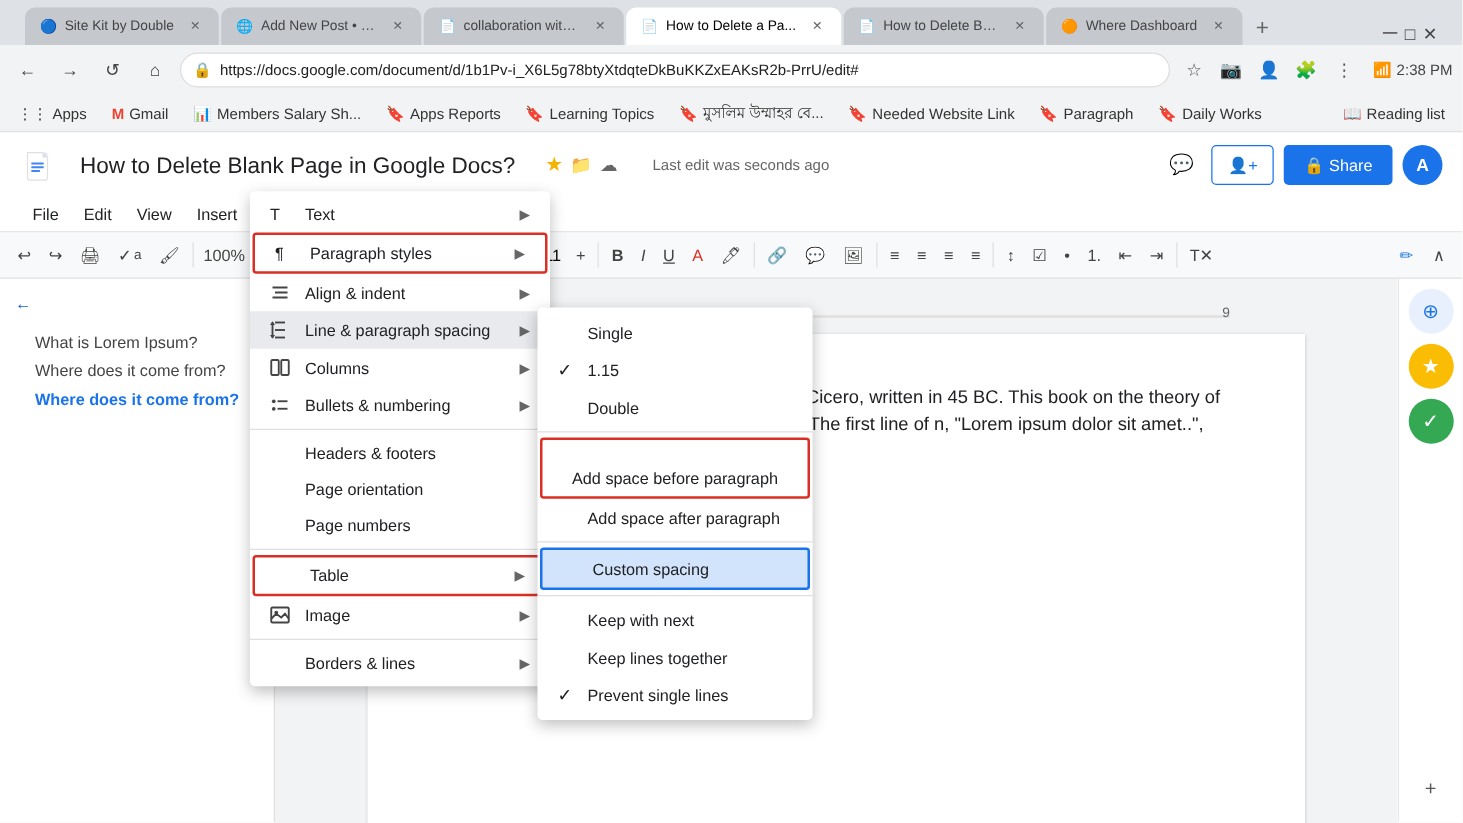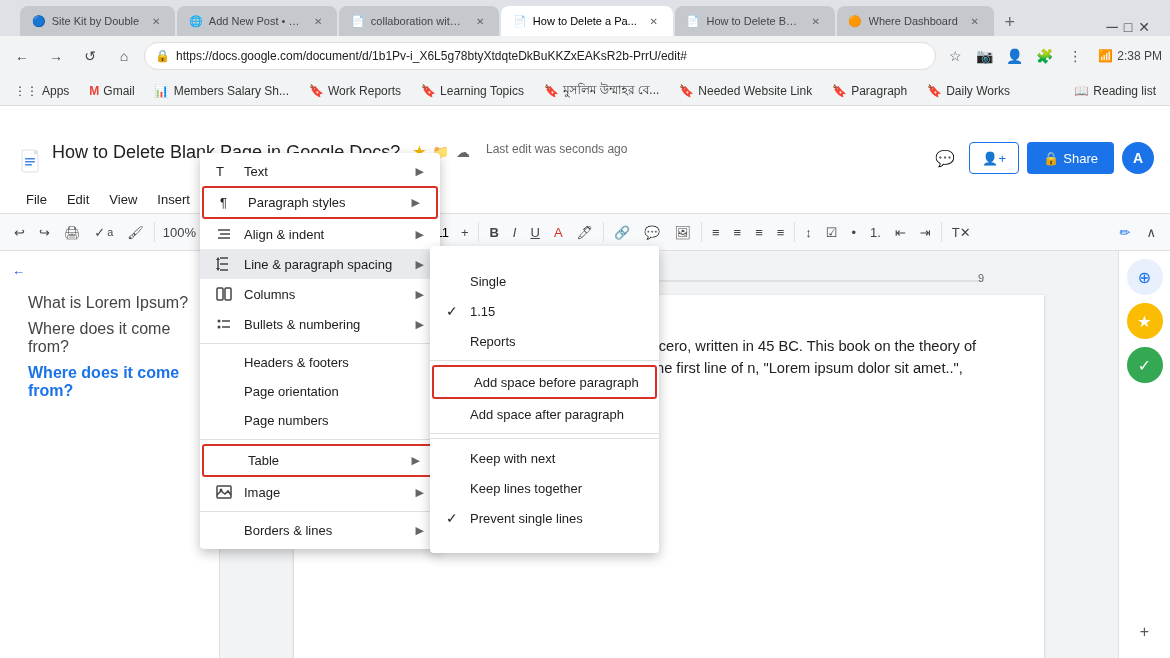--- a/index.html
+++ b/index.html
@@ -24,21 +24,21 @@
     .nav-actions { display: flex; gap: 4px; }
     .nav-icon { width: 26px; height: 26px; border-radius: 50%; display: flex; align-items: center; justify-content: center; cursor: pointer; font-size: 14px; color: #555; }
 
     .bookmarks-bar { background: #f1f3f4; height: 30px; display: flex; align-items: center; padding: 0 10px; gap: 12px; border-bottom: 1px solid #ddd; font-size: 12px; color: #333; overflow: hidden; }
     .bookmark-item { display: flex; align-items: center; gap: 4px; cursor: pointer; white-space: nowrap; padding: 2px 4px; border-radius: 3px; }
 
     
     .docs-container { flex: 1; display: flex; flex-direction: column; background: #fff; overflow: hidden; }
 
     .docs-header { background: #fff; padding: 8px 16px 4px; }
-    .docs-title-row { display: flex; align-items: flex-start; gap: 8px; margin-bottom: 4px; margin-top: 28px; }
+    .docs-title-row { display: flex; align-items: center; gap: 20px; margin-bottom: 4px; }
     .docs-title { font-size: 18px; color: #202124; font-weight: normal; }
     .docs-title-icons { display: flex; gap: 6px; align-items: center; margin-left: 4px; }
     .docs-autosave { font-size: 12px; color: #666; margin-left: 8px; }
     .header-right-btns { margin-left: auto; display: flex; align-items: center; gap: 8px; }
     .comment-btn { width: 32px; height: 32px; border-radius: 50%; border: none; background: transparent; cursor: pointer; font-size: 16px; color: #444; display: flex; align-items: center; justify-content: center; }
     .add-btn { height: 32px; padding: 0 12px; border-radius: 4px; border: 1px solid #1a73e8; background: #fff; color: #1a73e8; cursor: pointer; font-size: 13px; display: flex; align-items: center; gap: 4px; }
     .share-btn { height: 32px; padding: 0 16px; border-radius: 4px; border: none; background: #1a73e8; color: #fff; cursor: pointer; font-size: 13px; font-weight: 500; display: flex; align-items: center; gap: 4px; }
     .avatar { width: 32px; height: 32px; border-radius: 50%; background: #1a73e8; display: flex; align-items: center; justify-content: center; color: #fff; font-size: 14px; font-weight: bold; cursor: pointer; }
 
     .docs-menu-bar { display: flex; align-items: center; gap: 0; padding: 2px 16px; border-bottom: 1px solid #e0e0e0; }
@@ -48,41 +48,41 @@
     .toolbar { background: #f8f9fa; border-bottom: 1px solid #e0e0e0; padding: 4px 8px; display: flex; align-items: center; gap: 2px; flex-wrap: nowrap; overflow: hidden; }
     .toolbar-btn { height: 28px; padding: 0 6px; border: none; background: transparent; cursor: pointer; border-radius: 3px; display: flex; align-items: center; gap: 2px; font-size: 13px; color: #444; }
     .toolbar-sep { width: 1px; height: 20px; background: #e0e0e0; margin: 0 2px; }
     .toolbar-select { height: 26px; border: none; background: transparent; font-size: 13px; color: #444; cursor: pointer; }
 
     .editor-area { flex: 1; display: flex; overflow: hidden; position: relative; }
     .sidebar-left { width: 220px; background: #fff; border-right: 1px solid #e0e0e0; padding: 12px; overflow-y: auto; flex-shrink: 0; }
     .sidebar-back { display: flex; align-items: center; gap: 6px; font-size: 13px; color: #1558d6; cursor: pointer; margin-bottom: 12px; }
     .outline-item { font-size: 13px; padding: 4px 8px; cursor: pointer; border-radius: 3px; color: #202124; }
     .outline-item.current { color: #1a73e8; font-weight: bold; }
-    .outline-h2 { font-size: 16px; color: #444; padding-left: 16px; }
+    .outline-h2 { font-size: 13px; color: #444; padding-left: 16px; }
 
     .doc-content { flex: 1; background: #f1f3f4; padding: 20px; overflow-y: auto; }
     .doc-page { background: #fff; max-width: 750px; margin: 0 auto; padding: 40px 60px; min-height: 500px; box-shadow: 0 1px 3px rgba(0,0,0,0.2); font-size: 11pt; color: #202124; line-height: 1.5; }
     .doc-page p { margin-bottom: 8px; }
 
     .right-sidebar { width: 52px; background: #fff; border-left: 1px solid #e0e0e0; display: flex; flex-direction: column; align-items: center; padding: 8px 0; gap: 8px; }
     .right-sidebar-btn { width: 36px; height: 36px; border-radius: 50%; border: none; background: transparent; cursor: pointer; display: flex; align-items: center; justify-content: center; font-size: 16px; color: #555; }
     .right-sidebar-btn.active { background: #e8f0fe; color: #1a73e8; }
 
     
     .format-menu { position: absolute; left: 200px; top: 153px; background: #fff; border-radius: 4px; box-shadow: 0 4px 12px rgba(0,0,0,0.25); min-width: 240px; z-index: 1000; padding: 4px 0; }
     .format-menu-item { display: flex; align-items: center; padding: 7px 16px; font-size: 13px; color: #202124; cursor: pointer; position: relative; }
     .format-menu-item .item-icon { width: 20px; margin-right: 8px; display: flex; align-items: center; }
     .format-menu-item .arrow { margin-left: auto; color: #666; font-size: 11px; }
     .format-menu-item .shortcut { margin-left: auto; color: #666; font-size: 12px; }
     .menu-separator { height: 1px; background: #e0e0e0; margin: 4px 0; }
     .submenu-highlighted { background: #e8eaed; font-weight: 500; }
 
     
-    .spacing-submenu { position: absolute; left: 430px; top: 246px; background: #fff; border-radius: 4px; box-shadow: 0 4px 12px rgba(0,0,0,0.25); min-width: 220px; z-index: 1001; padding: 20px 0; }
+    .spacing-submenu { position: absolute; left: 430px; top: 246px; background: #fff; border-radius: 4px; box-shadow: 0 4px 12px rgba(0,0,0,0.25); min-width: 220px; z-index: 1001; padding: 5px 0; }
     .spacing-item { display: flex; align-items: center; padding: 7px 16px; font-size: 13px; color: #202124; cursor: pointer; }
     .spacing-item .check { width: 20px; margin-right: 4px; font-size: 14px; color: #202124; }
     .spacing-separator { height: 1px; background: #e0e0e0; margin: 4px 0; }
   </style>
 </head>
 <body>
 
 <div class="browser-frame">
 
   <div class="title-bar">
@@ -160,21 +160,21 @@
     <div class="bookmark-item">
       <span style="color:#EA4335; font-weight:bold; font-size:12px;">M</span>
       <span>Gmail</span>
     </div>
     <div class="bookmark-item">
       <span>📊</span>
       <span>Members Salary Sh...</span>
     </div>
     <div class="bookmark-item">
       <span>🔖</span>
-      <span>Work Reports</span>
+      <span>Apps Reports</span>
     </div>
     <div class="bookmark-item">
       <span>🔖</span>
       <span>Learning Topics</span>
     </div>
     <div class="bookmark-item">
       <span>🔖</span>
       <span>মুসলিম উম্মাহর বে...</span>
     </div>
     <div class="bookmark-item">
@@ -448,37 +448,41 @@
     </div>
 
     <div class="spacing-item">
       <span class="check">✓</span>
       <span>1.15</span>
     </div>
 
 
     <div class="spacing-item">
       <span class="check">&nbsp;</span>
-      <span>Reports</span>
+      <span>Double</span>
     </div>
 
     <div class="spacing-separator"></div>
 
-    <div class="spacing-item" style="border: 2px solid #d93025; margin:0 2px; border-radius:3px;">
+    <div class="spacing-item" style="border: 2px solid #d93025; margin:0 2px; border-radius:3px;flex-direction:column;">
       <span class="check">&nbsp;</span>
       <span>Add space before paragraph</span>
     </div>
 
     <div class="spacing-item">
       <span class="check">&nbsp;</span>
       <span>Add space after paragraph</span>
     </div>
 
     <div class="spacing-separator"></div>
 
+    <div class="spacing-item" style="background:#d2e3fc; border: 2px solid #1a73e8; margin:0 2px; border-radius:3px;">
+      <span class="check">&nbsp;</span>
+      <span>Custom spacing</span>
+    </div>
 
     <div class="spacing-separator"></div>
 
     <div class="spacing-item">
       <span class="check">&nbsp;</span>
       <span>Keep with next</span>
     </div>
 
     <div class="spacing-item">
       <span class="check">&nbsp;</span>

